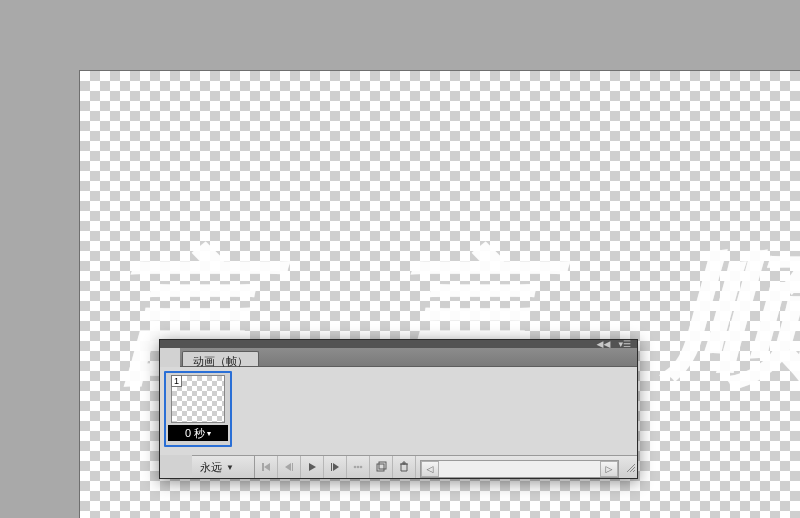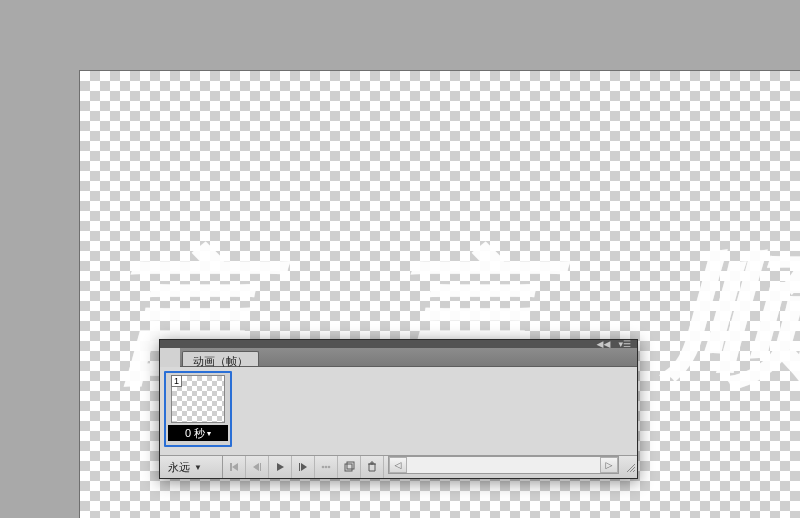--- a/index.html
+++ b/index.html
@@ -72,21 +72,21 @@
   .frame-delay{
     margin-top:2px;width:60px;height:16px;background:#000000;color:#fff;
     font-size:11px;display:flex;justify-content:center;align-items:center;
     gap:2px;
   }
   .frame-delay .dd{font-size:8px;}
 
   
   .panel-footer{
     height:22px;background:linear-gradient(#e5e5e5,#cfcfcf);
-    border-top:1px solid #9a9a9a;display:flex;align-items:flex-start;
+    border-top:1px solid #9a9a9a;display:flex;align-items:flex-end;margin-left:32px;
   }
   .loop{
     height:22px;min-width:50px;padding:0 4px 0 8px;
     display:flex;align-items:center;gap:4px;font-size:11px;color:#222;
     border-right:1px solid #9a9a9a;
   }
   .loop .dd{font-size:8px;color:#333;}
   .btns{display:flex;align-items:center;height:22px;}
   .ibtn{
     width:22px;height:22px;display:flex;justify-content:center;align-items:center;

